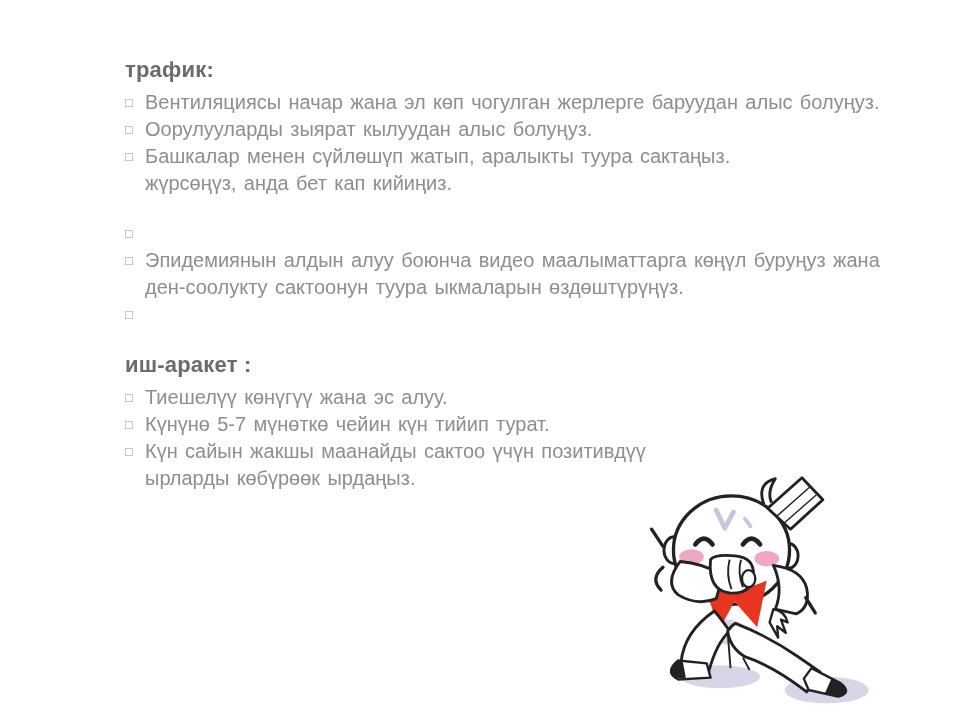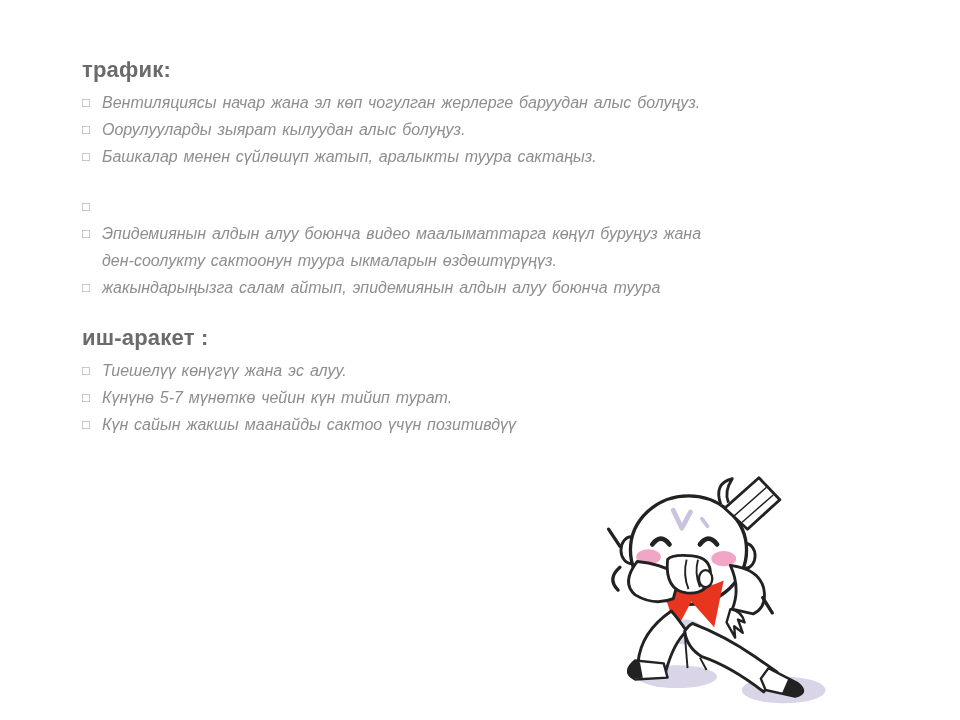--- a/index.html
+++ b/index.html
@@ -7,38 +7,38 @@
     --head-gray:#6b6b6b;
     --red:#e8351f;
     --pink:#f2a6c5;
     --lav:#d9d4e8;
     --lav-stroke:#c9c3de;
     --ink:#222222;
   }
   html,body{margin:0;padding:0;background:#ffffff;}
   .page{
     position:relative;width:872px;height:720px;background:#ffffff;
-    font-family:"Liberation Sans", sans-serif;overflow:hidden;
+    font-family:"Liberation Sans", sans-serif;overflow:hidden;margin-left:43px;
   }
   .content{
     position:absolute;left:82px;top:56px;width:830px;
     color:var(--body-gray);
   }
   .section{margin:0 0 23px 0;}
   .section h2{
     margin:0 0 5px 0;font-size:22px;line-height:28px;font-weight:bold;
     color:var(--head-gray);letter-spacing:0.2px;
   }
   .item{display:flex;align-items:flex-start;}
   .bullet{
     flex:none;width:20px;font-size:13px;line-height:27px;color:#9a9a9a;
   }
   .lines{flex:1;}
   .lines div{
-    font-size:16px;line-height:27px;word-spacing:0.09em;white-space:nowrap;font-style:italic;
+    font-size:20px;line-height:27px;word-spacing:0.09em;white-space:nowrap;
   }
   .illustration{
     position:absolute;right:16px;bottom:4px;width:276px;height:248px;
   }
 </style>
 </head>
 <body>
 
 <div class="page">
   <div class="content">
@@ -54,41 +54,41 @@
       <div class="item">
         <span class="bullet">□</span>
         <div class="lines">
             <div>Оорулууларды зыярат кылуудан алыс болуңуз.</div>
           </div>
       </div>
       <div class="item">
         <span class="bullet">□</span>
         <div class="lines">
           <div>Башкалар менен сүйлөшүп жатып, аралыкты туура сактаңыз.</div>
+          <div>жүрсөңүз, анда бет кап кийиңиз.</div>
         </div>
       </div>
     </div>
 
     <div class="section">
       <div class="item">
         <span class="bullet">□</span>
         <div class="lines">
         </div>
       </div>
       <div class="item">
         <span class="bullet">□</span>
         <div class="lines">
           <div>Эпидемиянын алдын алуу боюнча видео маалыматтарга көңүл буруңуз жана</div>
           <div>ден-соолукту сактоонун туура ыкмаларын өздөштүрүңүз.</div>
         </div>
       </div>
       <div class="item">
         <span class="bullet">□</span>
         <div class="lines">
-          <div>жакындарыңызга салам айтып, эпидемиянын алдын алуу боюнча туура</div>
         </div>
       </div>
     </div>
 
     <div class="section">
       <h2>иш-аракет :</h2>
       <div class="item">
         <span class="bullet">□</span>
         <div class="lines">
             <div>Тиешелүү көнүгүү жана эс алуу.</div>
@@ -97,20 +97,21 @@
       <div class="item">
         <span class="bullet">□</span>
         <div class="lines">
             <div>Күнүнө 5-7 мүнөткө чейин күн тийип турат.</div>
           </div>
       </div>
       <div class="item">
         <span class="bullet">□</span>
         <div class="lines">
           <div>Күн сайын жакшы маанайды сактоо үчүн позитивдүү</div>
+          <div>ырларды көбүрөөк ырдаңыз.</div>
         </div>
       </div>
     </div>
   </div>
 
   <svg class="illustration" viewBox="0 0 290 260" aria-hidden="true">
 
     <g>
       <ellipse cx="102" cy="219" rx="42" ry="12" fill="var(--lav)"></ellipse>
       <ellipse cx="214" cy="233" rx="44" ry="14" fill="var(--lav)"></ellipse>

